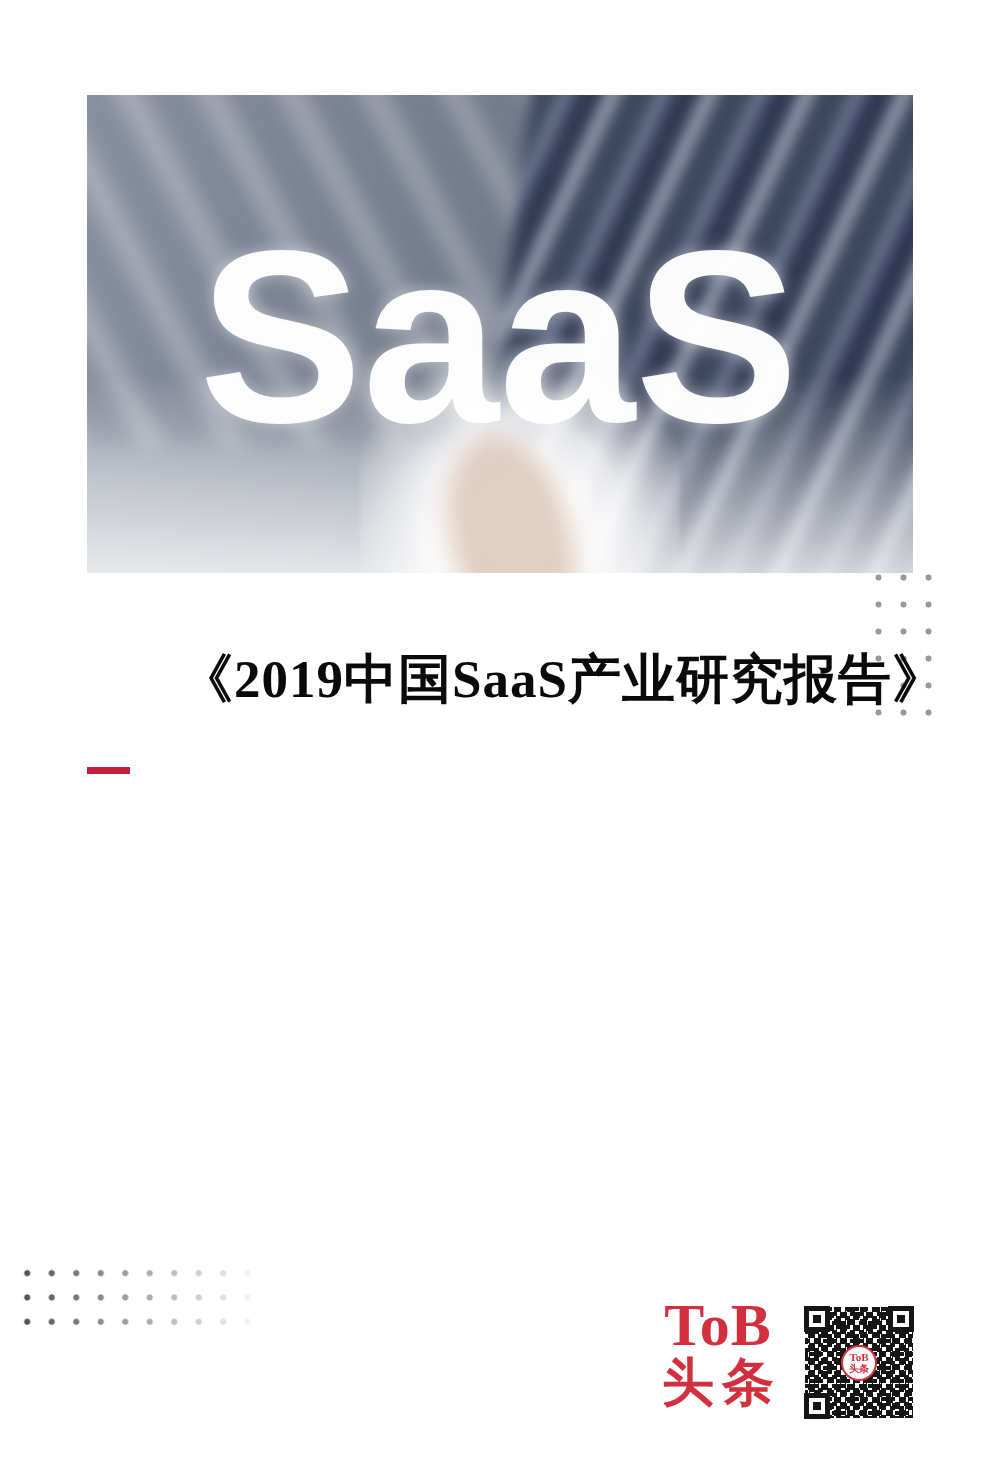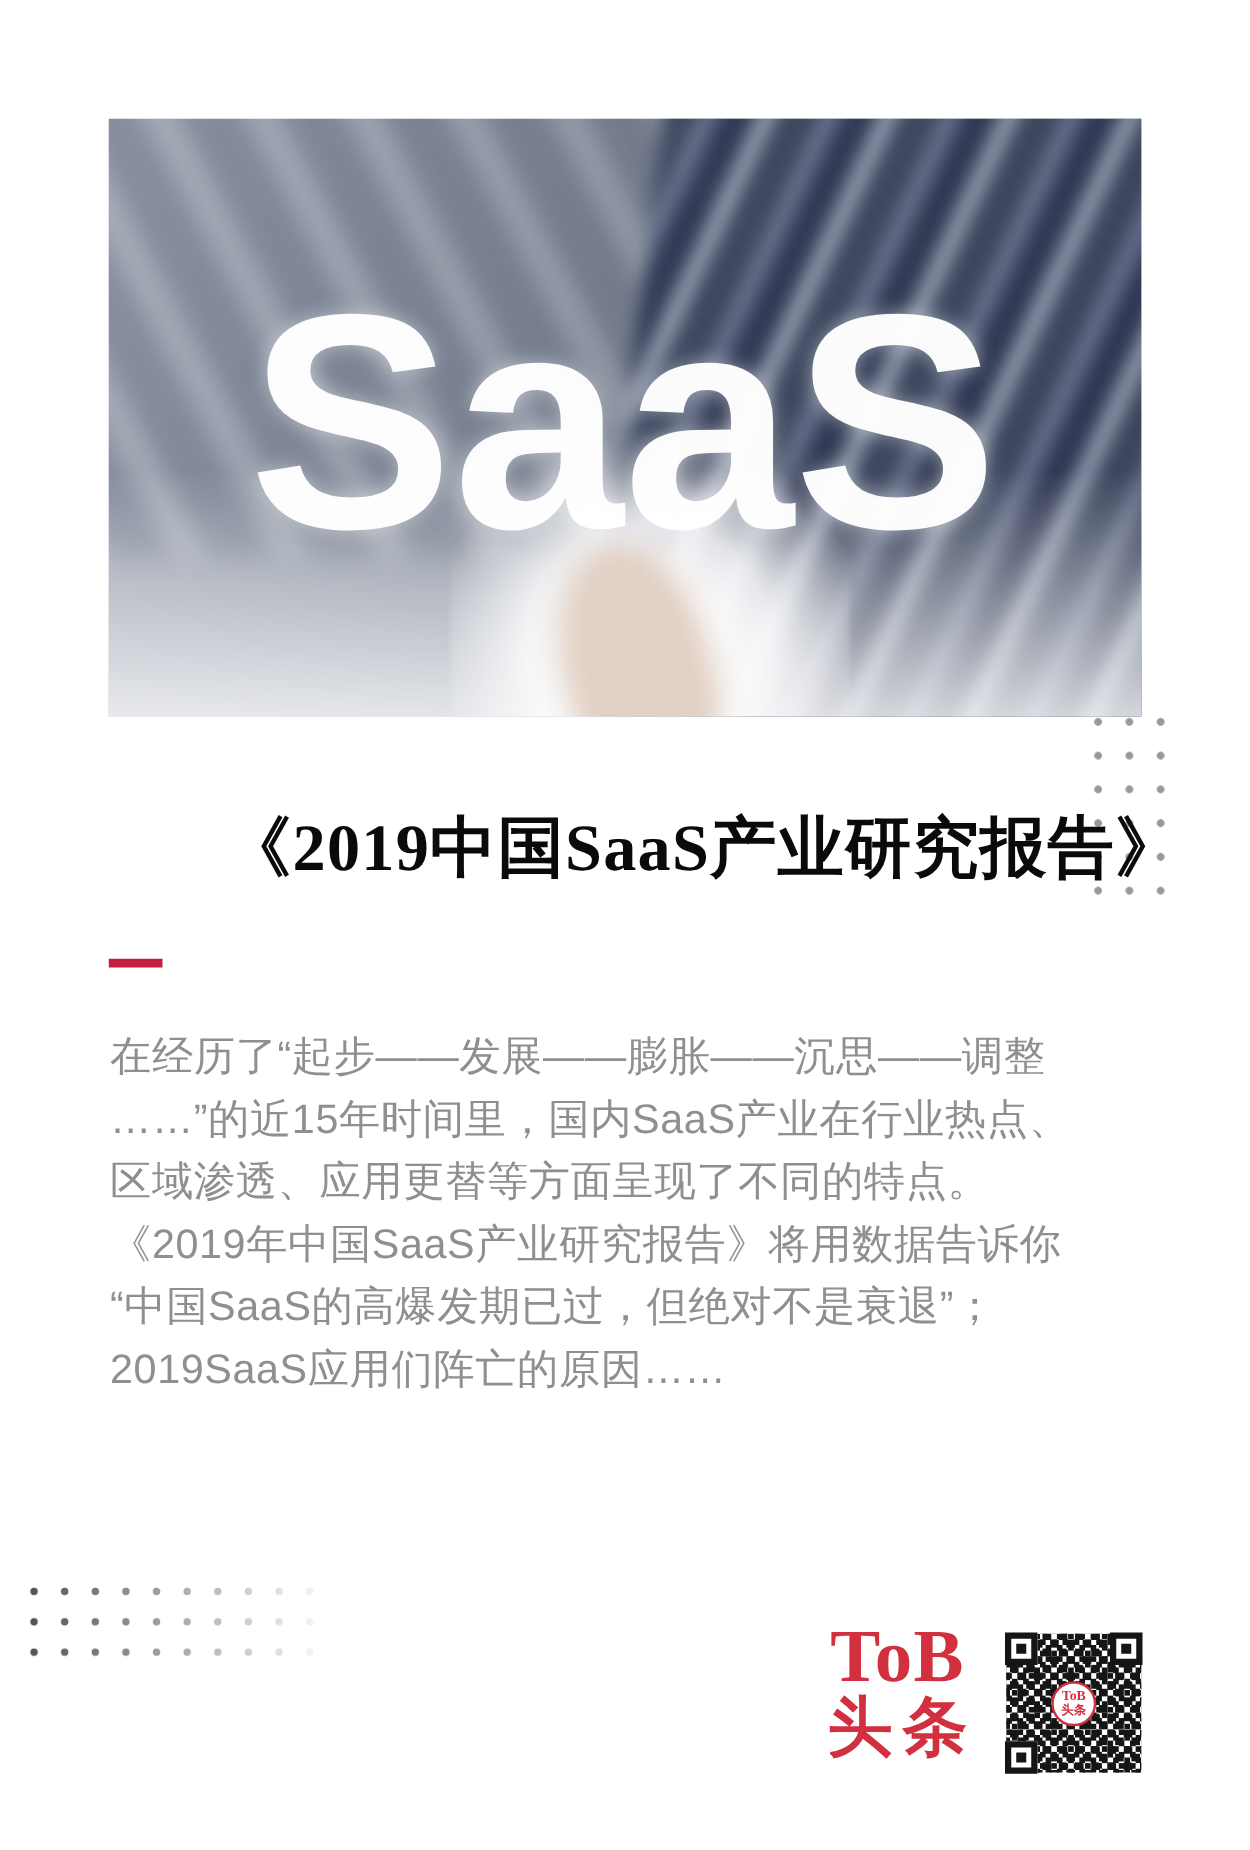--- a/index.html
+++ b/index.html
@@ -142,26 +142,20 @@
     <div class="hero-finger"></div>
     <div class="hero-text">SaaS</div>
   </div>
 
   <div class="dots-right"></div>
 
   <h1 class="title">《2019中国SaaS产业研究报告》</h1>
 
   <div class="red-dash"></div>
 
-  <p class="intro">在经历了“起步——发展——膨胀——沉思——调整
-……”的近15年时间里，国内SaaS产业在行业热点、
-区域渗透、应用更替等方面呈现了不同的特点。
-《2019年中国SaaS产业研究报告》将用数据告诉你
-“中国SaaS的高爆发期已过，但绝对不是衰退”；
-2019SaaS应用们阵亡的原因……</p>
 
   <div class="dots-left"></div>
 
   <div class="logo">
     <div class="logo-tob">ToB</div>
     <div class="logo-toutiao">头条</div>
   </div>
 
   <div class="qr">
     <div class="qr-noise"></div>

